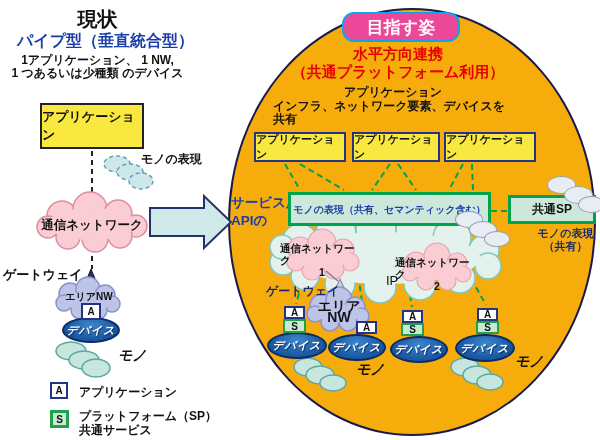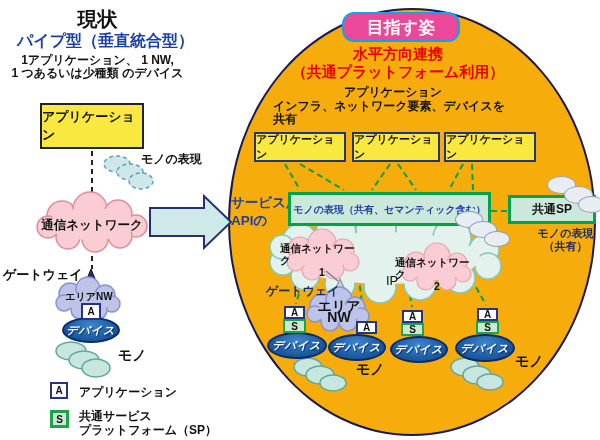--- a/index.html
+++ b/index.html
@@ -11,21 +11,21 @@
   
   .big-ellipse{left:228px;top:8px;width:368px;height:428px;border-radius:50%;
                background:#F6AD0B;border:2px solid #1A1A4E;box-sizing:border-box;}
   
   .t-title{font-size:20px;font-weight:bold;}
   .t-sub{font-size:16px;font-weight:bold;color:#1B3FA8;}
   .t-desc{font-size:12px;font-weight:bold;line-height:13px;}
   .t-red{font-size:15px;font-weight:bold;color:#E60000;}
   .t-blue{color:#1B3FA8;font-weight:bold;}
   .t-navy{color:#1A2A6A;font-weight:bold;}
-  .t-mono{font-size:14px;font-weight:bold;}
+  .t-mono{font-size:14px;font-weight:bold;font-style:italic;}
   
   .box-yellow{background:#F9E840;border:2px solid #243482;box-sizing:border-box;
               font-weight:bold;font-size:11px;}
   .box-yellow-l{background:#F9E840;border:2px solid #222;box-sizing:border-box;
               font-weight:bold;font-size:13px;}
   .box-green{background:#CBE8DB;border:3px solid #00A24E;box-sizing:border-box;}
   .header-box{background:#ec4899;border:2px solid #0ea5e9;border-radius:12px;
               color:#fff;font-weight:bold;font-size:17px;box-sizing:border-box;}
   .a-box{background:#fff;border:2px solid #243482;box-sizing:border-box;
          font-weight:bold;font-size:10px;color:#111;}
@@ -192,22 +192,22 @@
 <div class="abs ctr device" style="left:62px;top:317px;width:58px;height:26px;">デバイス</div>
 
 <div class="abs ctr a-box" style="left:81px;top:303px;width:20px;height:17px;">A</div>
 
 <div class="abs t-mono" style="left:118px;top:347px;">モノ</div>
 
 <div class="abs ctr a-box" style="left:50px;top:382px;width:18px;height:17px;">A</div>
 <div class="abs" style="left:79px;top:384px;font-size:12px;font-weight:600;">アプリケーション</div>
 <div class="abs ctr s-box s-box-legend" style="left:50px;top:410px;width:19px;height:18px;">S</div>
 <div class="abs" style="left:79px;top:409px;font-size:12px;font-weight:600;line-height:14px;">
+  <div>プラットフォーム（SP）</div>
   <div>共通サービス</div>
-  <div>プラットフォーム（SP）</div>
 </div>
 
 <div class="abs ctr header-box" style="left:342px;top:12px;width:118px;height:30px;">目指す姿</div>
 
 <div class="abs ctr t-red" style="left:283px;top:45px;width:230px;">水平方向連携</div>
 <div class="abs ctr t-red" style="left:283px;top:63px;width:230px;">（共通プラットフォーム利用）</div>
 <div class="abs ctr t-desc" style="left:283px;top:86px;width:220px;">アプリケーション</div>
 <div class="abs ctr t-desc" style="left:273px;top:100px;width:240px;">インフラ、ネットワーク要素、デバイスを共有</div>
 
 <div class="abs ctr box-yellow" style="left:254px;top:132px;width:92px;height:30px;">アプリケーション</div>

